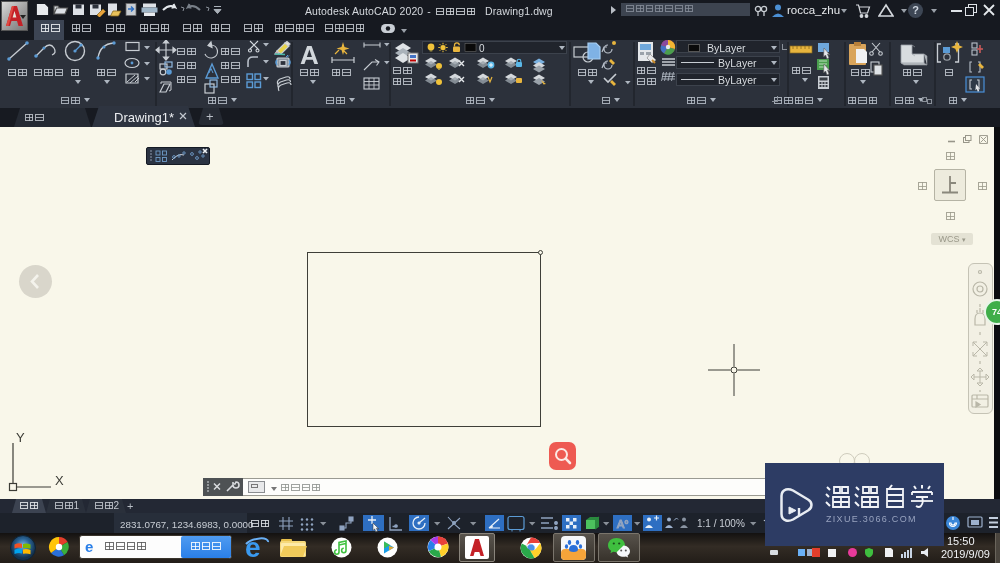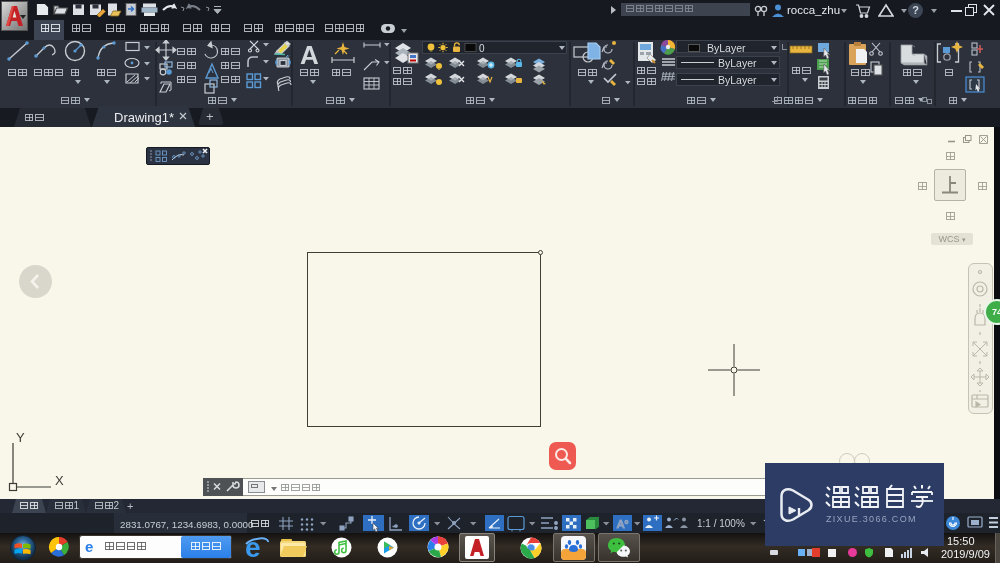--- a/index.html
+++ b/index.html
@@ -54,20 +54,21 @@
       <rect x="110" y="10.5" width="11" height="3.5" fill="#e8ebee" stroke="none"></rect>
       </g>
       <path d="M129 8 q6 -6 12 -3 l-1.5 -3 m1.5 3 l-3.5 .8" stroke="#e4e8ec" stroke-width="2" fill="none"></path>
       <path d="M147 5 l3 1 l-1 3" stroke="#8a9099" stroke-width="1" fill="none"></path>
       <path d="M166 8 q-6 -6 -12 -3 l1.5 -3 m-1.5 3 l3.5 .8" stroke="#787f88" stroke-width="2" fill="none"></path>
       <path d="M172 5 l3 1 l-1 3" stroke="#8a9099" stroke-width="1" fill="none"></path>
       <path d="M180 4.5 h7 m-7 3 l3.5 4 l3.5 -4 z" fill="#aab1b9" stroke="#aab1b9" stroke-width="1"></path>
     </g>
   </svg>
 
+  <div class="abs" style="left:305px;top:5px;font-size:10.5px;color:#d4d8dd;white-space:nowrap;letter-spacing:.1px">Autodesk AutoCAD 2020 <span style="margin:0 1px">-</span> <span class="cj"></span><span class="cj v"><i></i></span><span class="cj"></span><span class="cj v"><i></i></span><span style="display:inline-block;width:9px"></span>Drawing1.dwg</div>
 
   <div class="abs" style="left:611px;top:6px;width:0;height:0;border-top:4px solid transparent;border-bottom:4px solid transparent;border-left:5px solid #b8bdc4;"></div>
   <div class="abs" style="left:621px;top:3px;width:129px;height:13px;background:#3d4450;color:#868d99;font-size:10px;font-style:italic;font-weight:bold;padding:0 4px;"><span class="cj"></span><span class="cj v"><i></i></span><span class="cj"></span><span class="cj v"><i></i></span><span class="cj"></span><span class="cj"></span><span class="cj v"><i></i></span></div>
   <svg class="abs" style="left:753px;top:3px" width="16" height="16" viewBox="0 0 16 16">
       <g stroke="#c8cdd3" fill="none" stroke-width="1.3">
         <circle cx="5" cy="6" r="2.6"></circle>
         <circle cx="11" cy="6" r="2.6"></circle>
         <path d="M5 9 v4 M11 9 v4"></path>
       </g>
     </svg>

